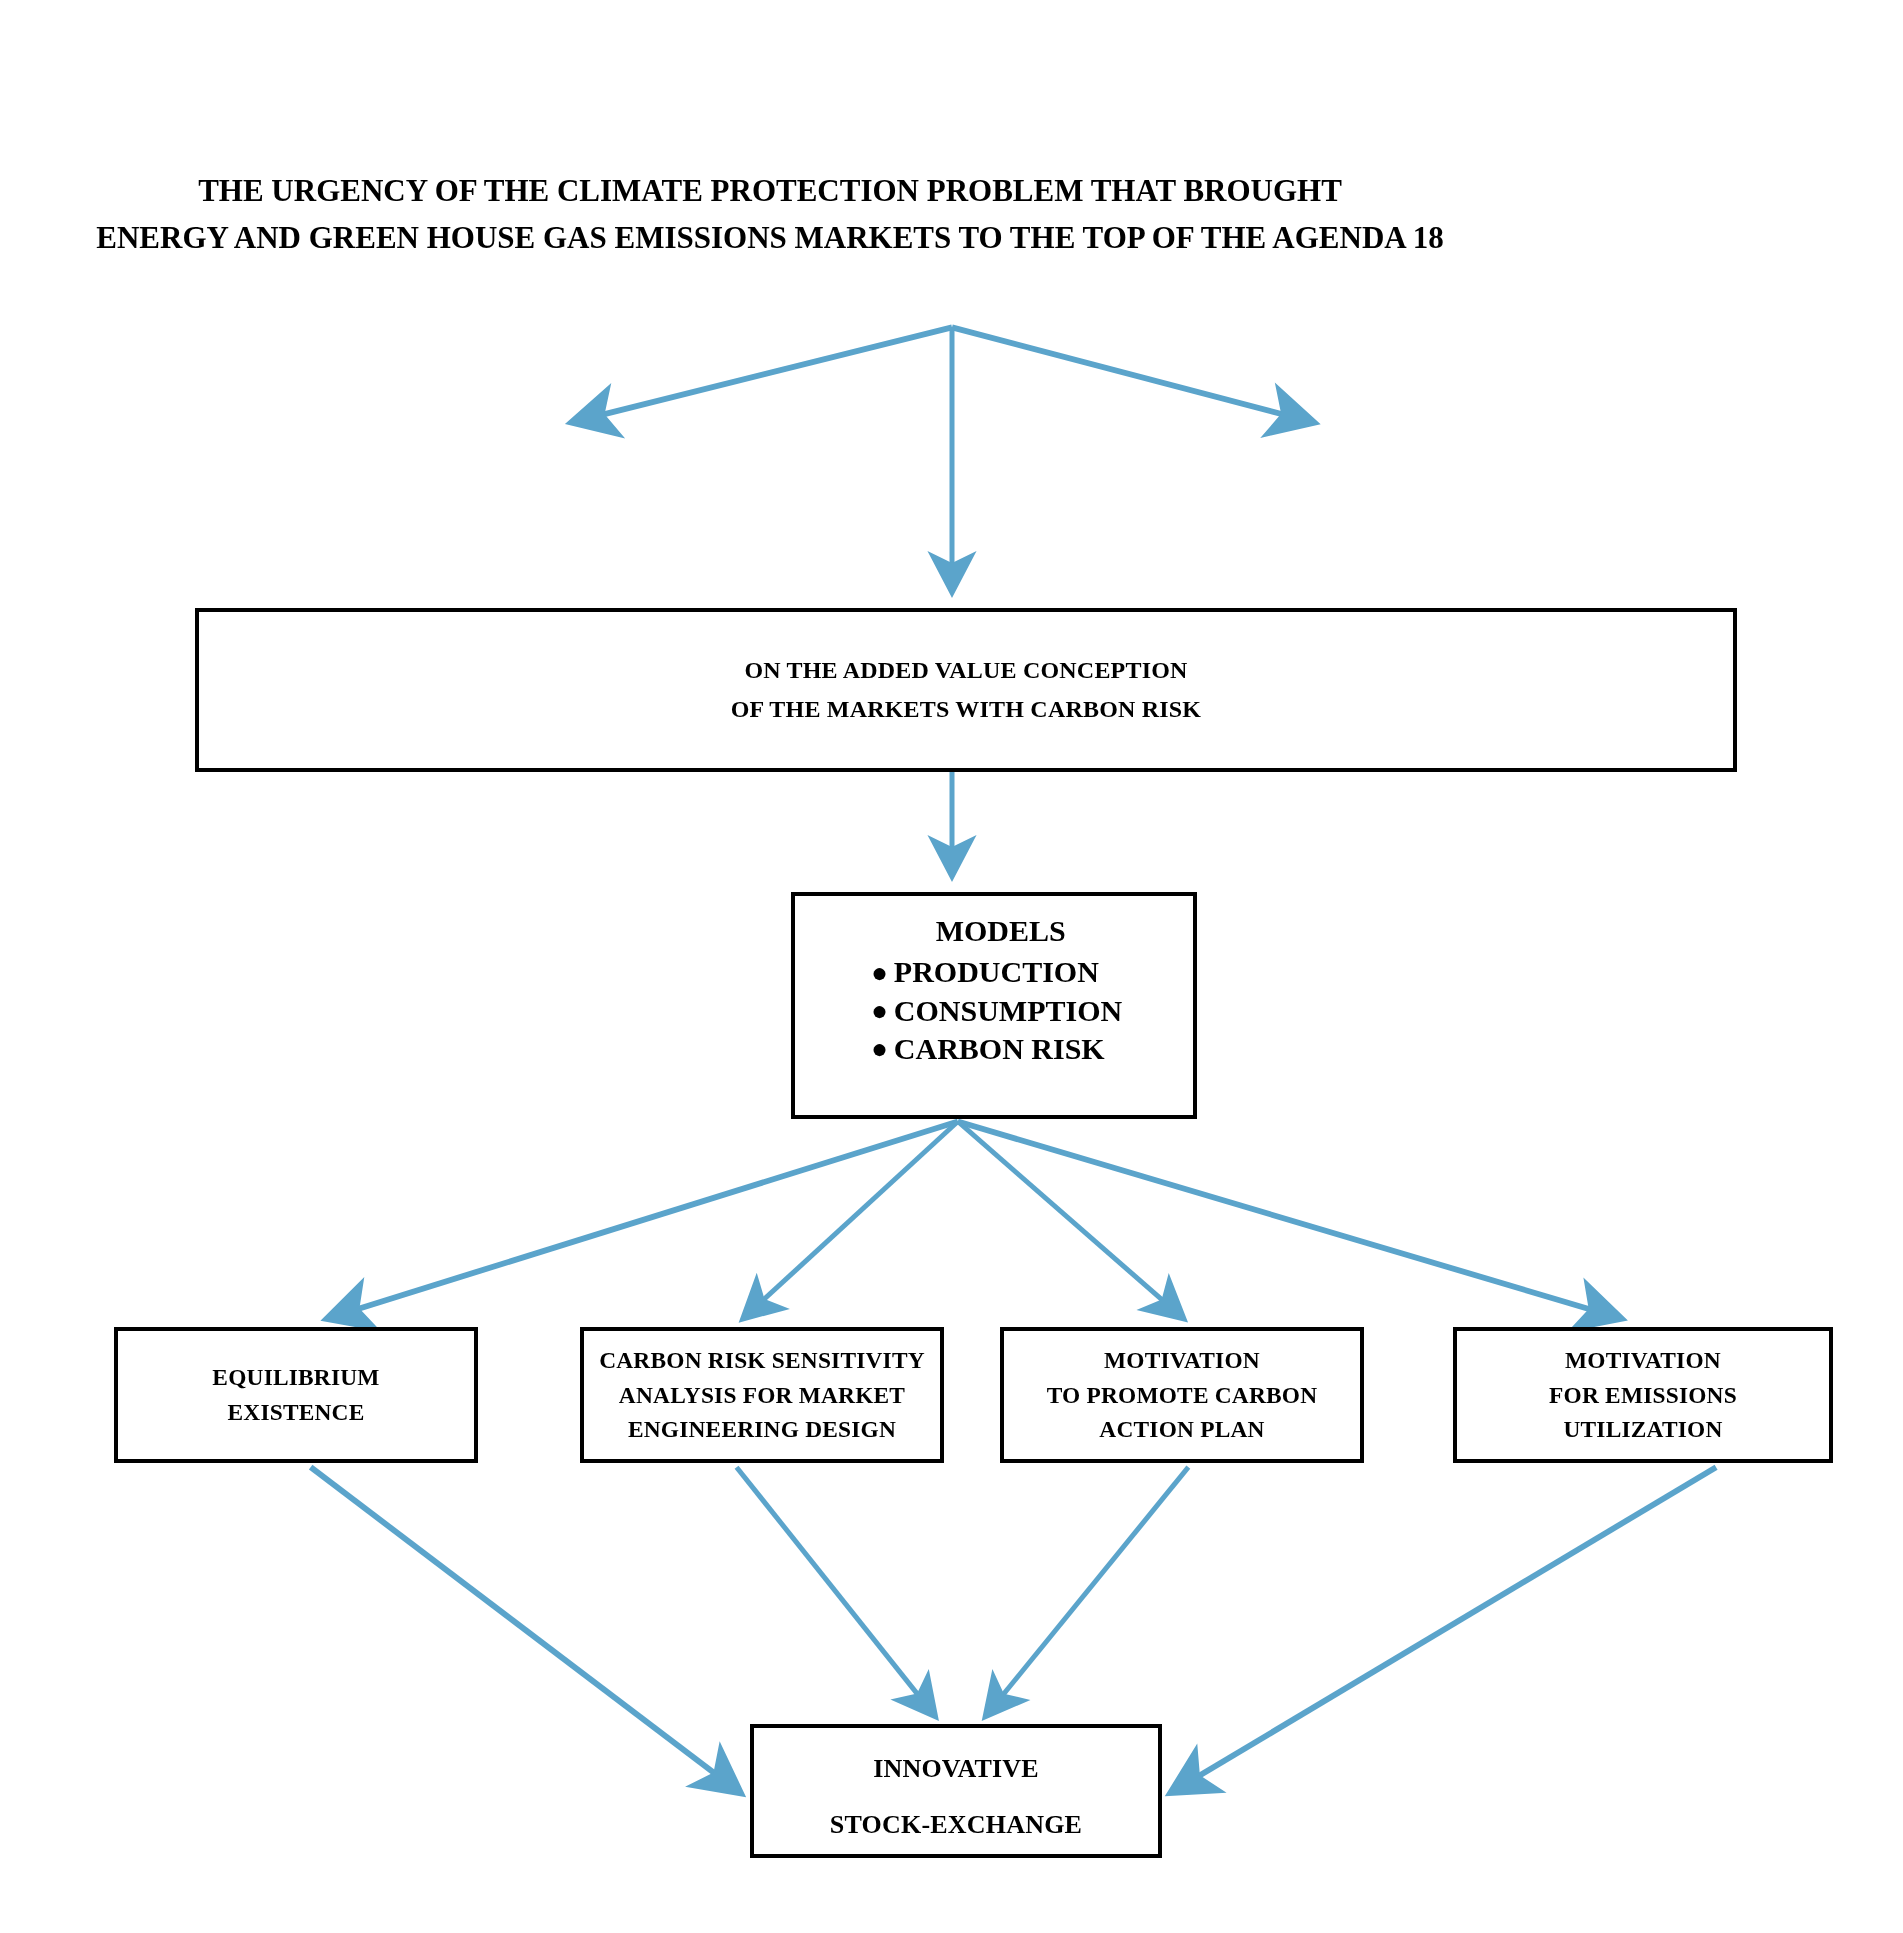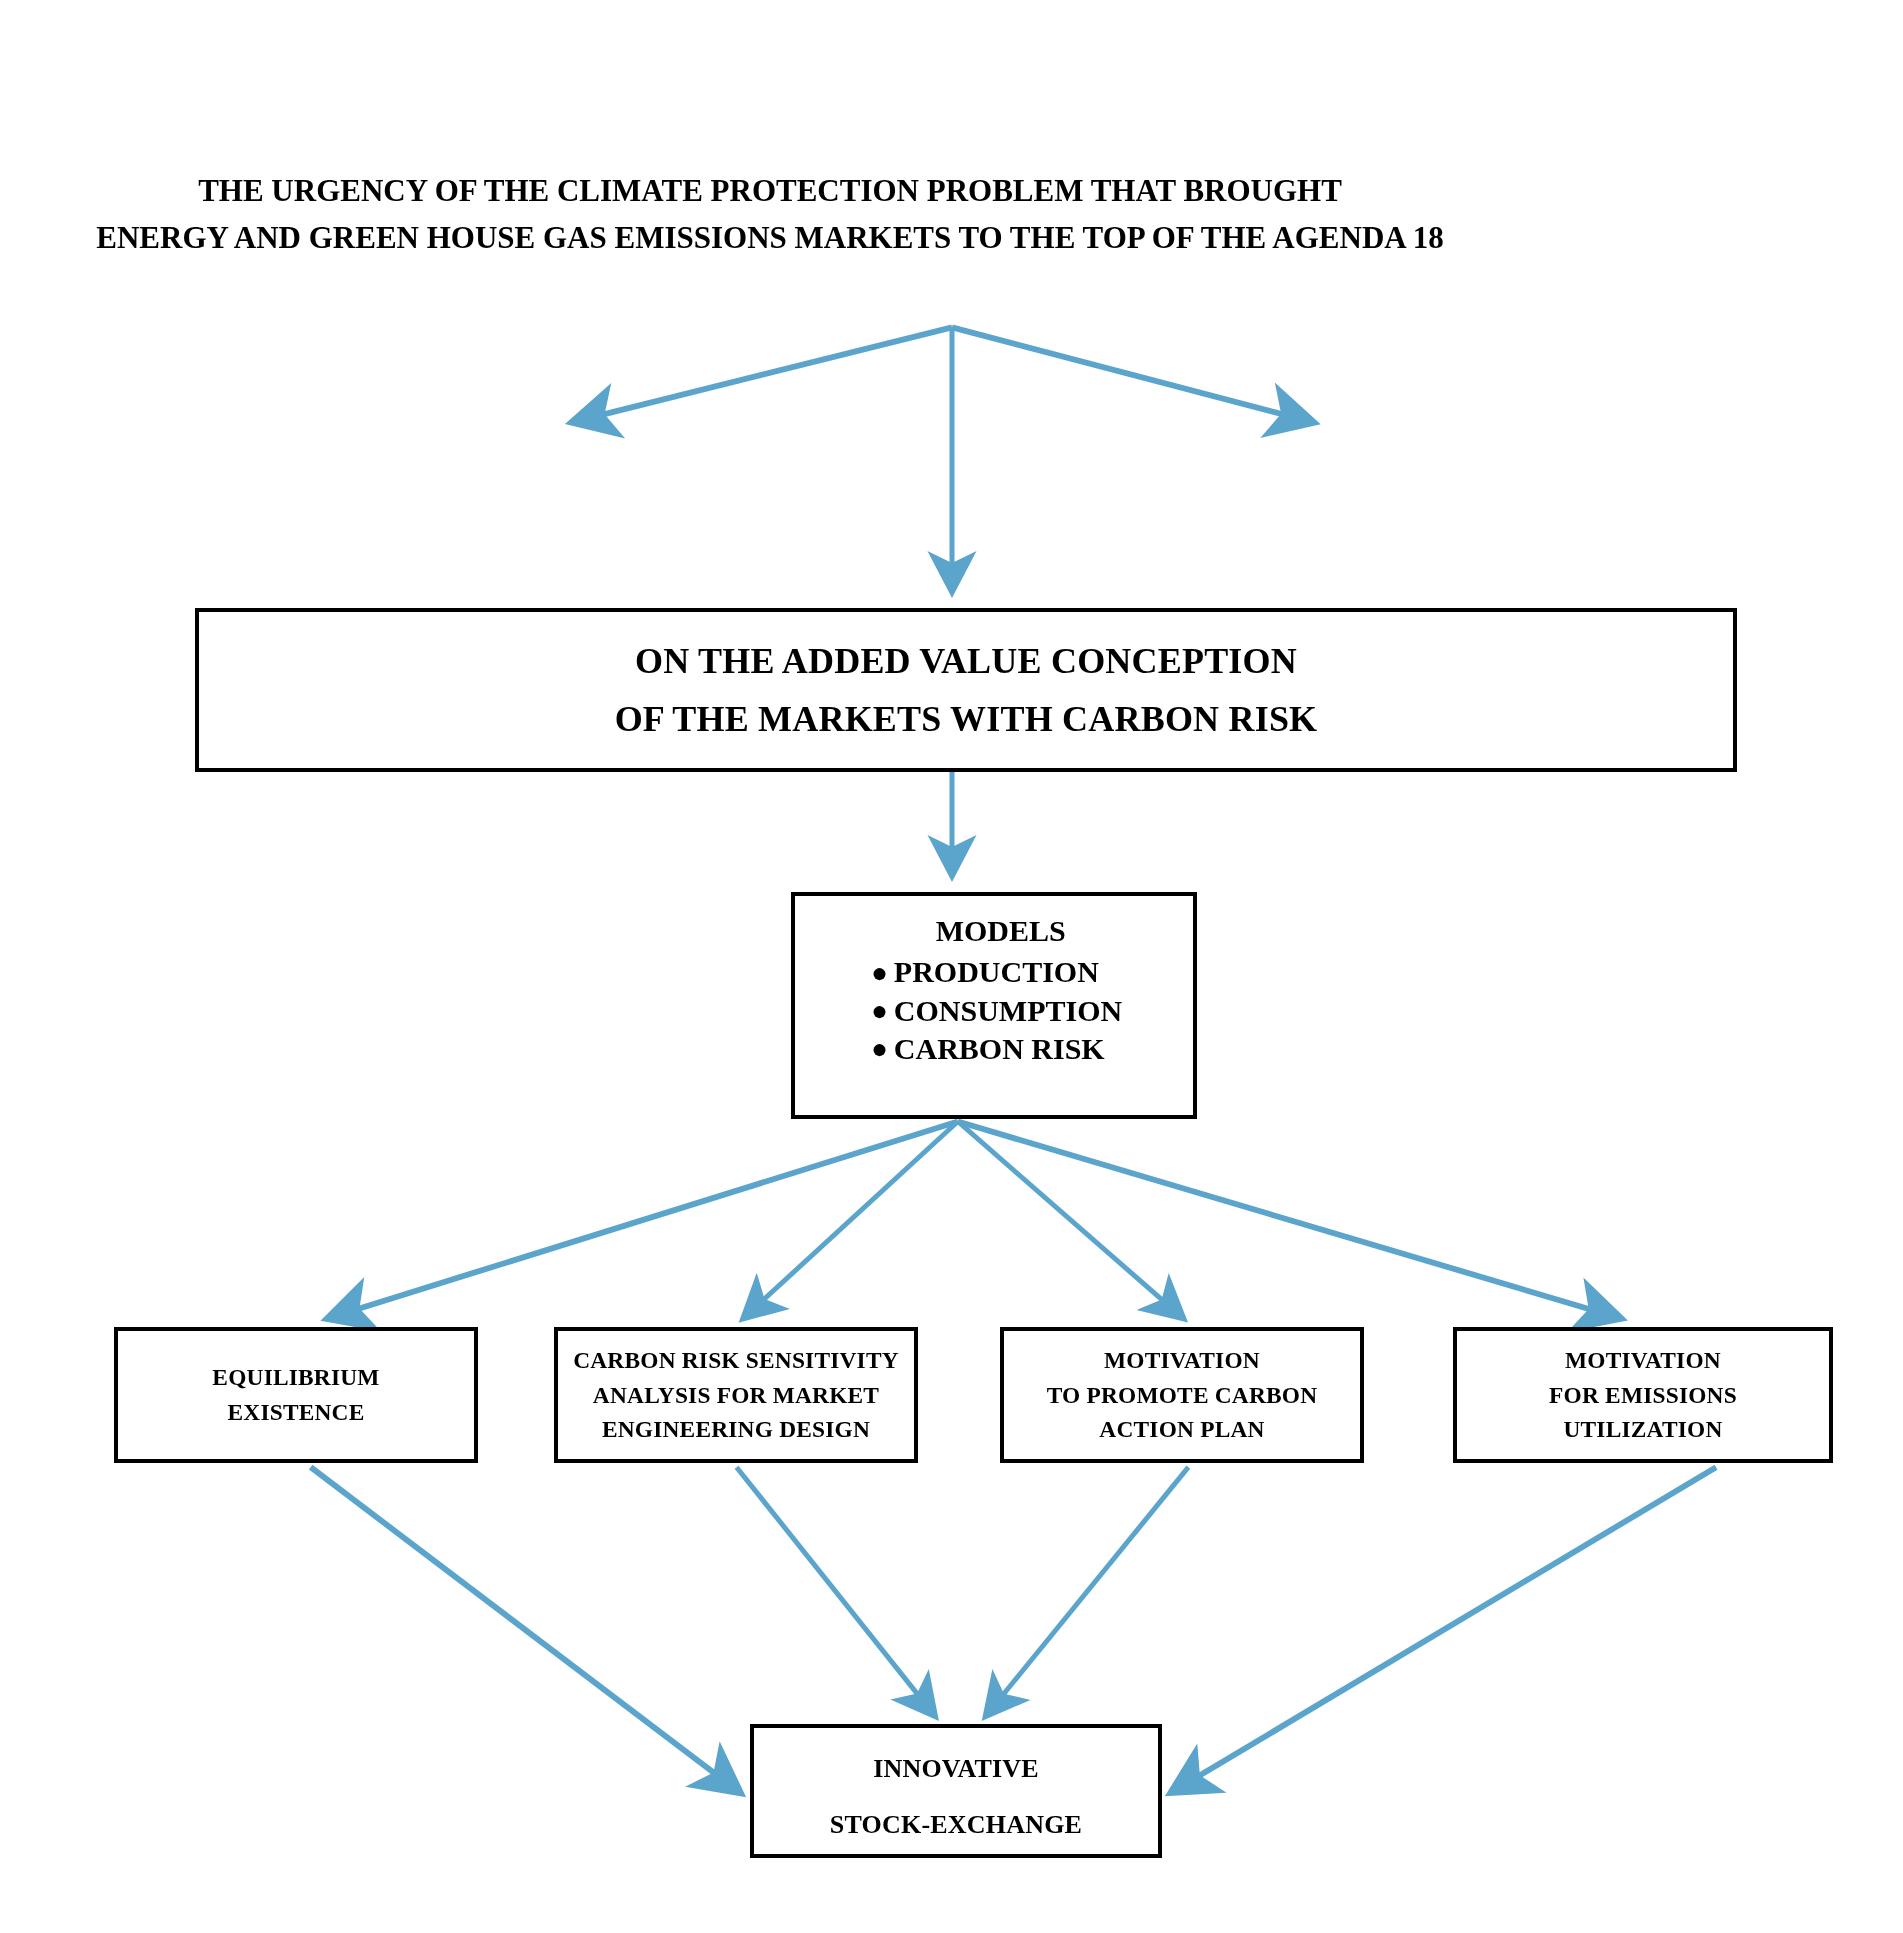--- a/index.html
+++ b/index.html
@@ -6,31 +6,31 @@
   body{width:1904px;height:1934px;position:relative;overflow:hidden;
        font-family:"Liberation Serif","DejaVu Serif",serif;}
   #stage{position:absolute;inset:0;width:1904px;height:1934px;}
   svg.layer{position:absolute;left:0;top:0;width:1904px;height:1934px;overflow:visible;}
   .node{position:absolute;box-sizing:border-box;border:4.2px solid #000000;background:#ffffff;
         display:flex;flex-direction:column;align-items:center;justify-content:center;}
   .node .line{font-weight:bold;color:#000;text-align:center;letter-spacing:0.2px;white-space:nowrap;}
   #title-block{position:absolute;left:0;top:167px;width:1540px;text-align:center;}
   #title-block .line{font-weight:bold;font-size:31px;color:#000;line-height:1.52;white-space:nowrap;}
   #node-added-value{left:195px;top:608px;width:1542px;height:164px;}
-  #node-added-value .line{font-size:36px;line-height:1.62;}
+  #node-added-value .line{font-size:24px;line-height:1.62;}
   #node-models{left:755px;top:892px;width:406px;height:227px;justify-content:flex-start;padding-top:18.4px;margin-left:36px;}
   #node-models .models-head{font-weight:bold;font-size:30px;color:#000;margin:0 0 5px 13.4px;}
   #node-models ul{list-style:none;margin:0;padding:0;}
   #node-models li{display:flex;align-items:center;font-weight:bold;font-size:30px;color:#000;
                   line-height:1.28;margin:0;}
   #node-models li .bullet{width:28px;display:inline-block;text-align:center;font-size:28px;line-height:1;}
   .leafbox{width:364px;height:136px;top:1327px;}
   .leafbox .line{font-size:23.4px;line-height:1.48;}
   #node-leaf-0{left:114px;}
-  #node-leaf-1{left:554px;}
+  #node-leaf-1{left:580px;}
   #node-leaf-2{left:1000px;}
   #node-leaf-3{left:1453px;width:380px;}
   #node-innovative{left:750px;top:1724px;width:412px;height:134px;}
   #node-innovative .line{font-size:26px;line-height:1.7;margin-top:12px;}
 </style>
 </head>
 <body>
 
 <div id="stage">
 

